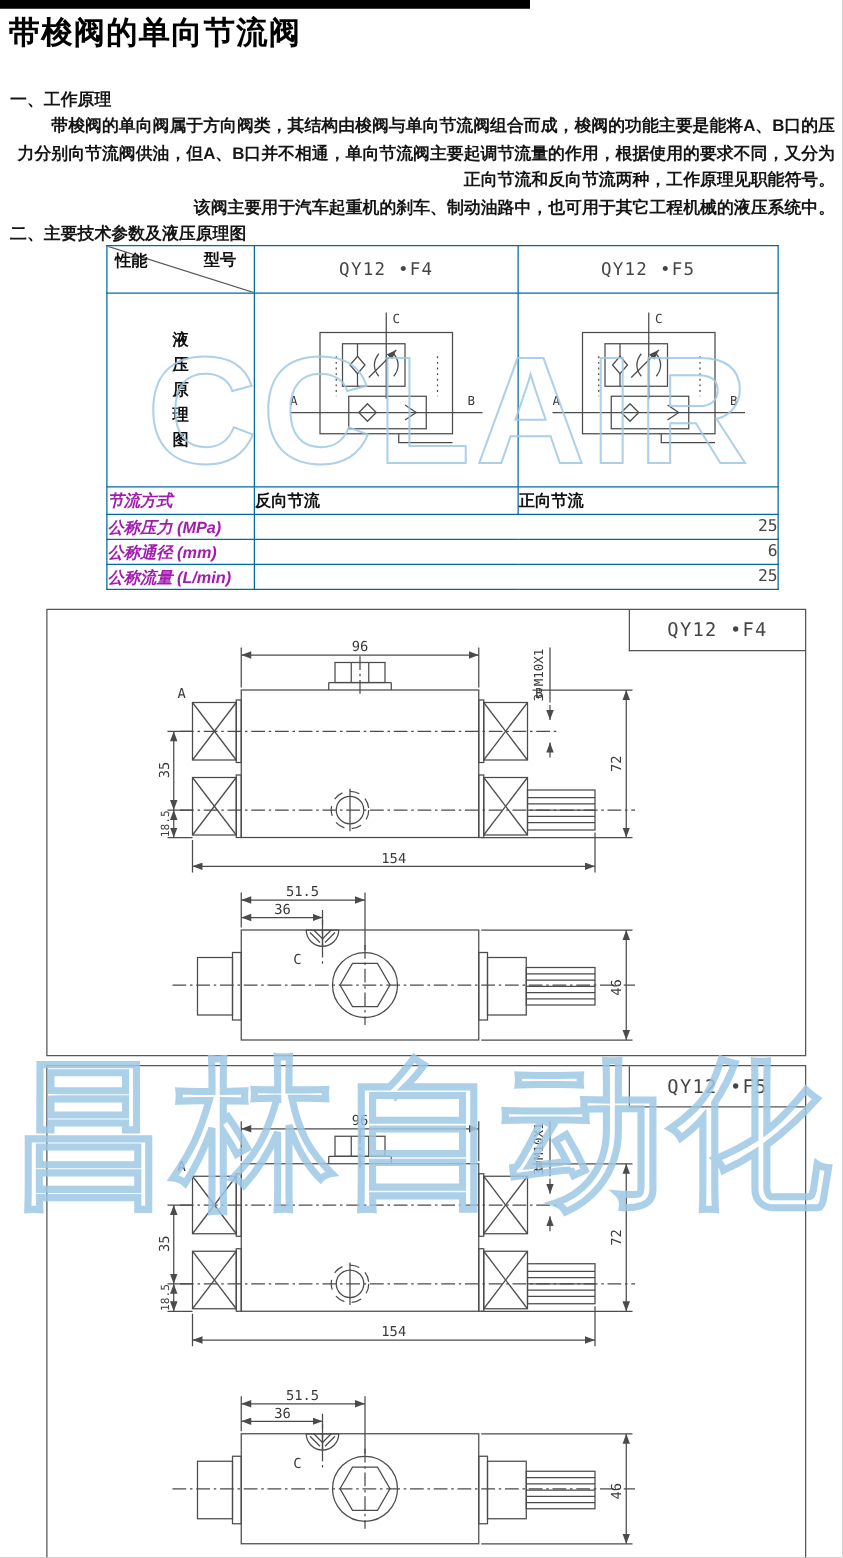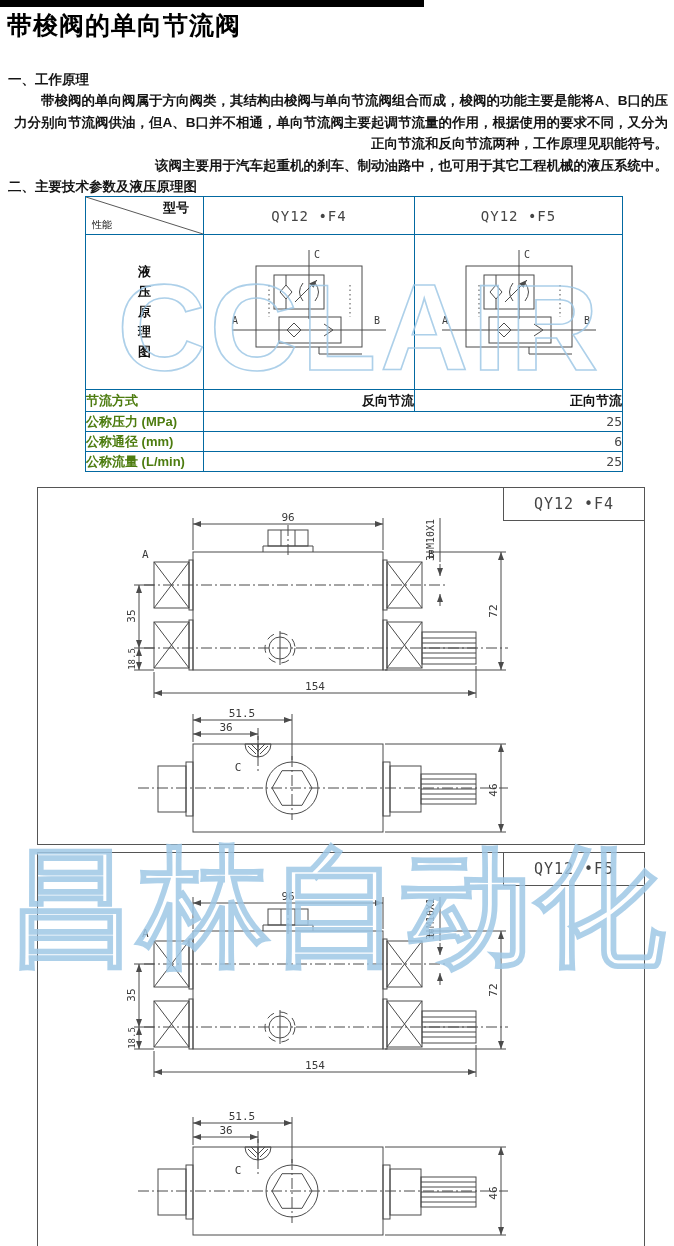--- a/index.html
+++ b/index.html
@@ -15,27 +15,27 @@
   .intro h2 { font-size:13.5px; font-weight:700; line-height:21.4px; }
   .intro p  { font-size:13.5px; font-weight:600; line-height:21.4px; text-indent:2em;text-align:right; }
 
   
   table.spec-table { position:absolute; left:85px; top:196px; border-collapse:collapse; table-layout:fixed; }
   table.spec-table td { border:1px solid #0369a1; padding:0; vertical-align:middle; }
   .corner-cell { position:relative; height:38px; }
   .corner-cell svg.diag { position:absolute; left:0; top:0; width:100%; height:100%; }
   .corner-cell svg.diag line { stroke:#555; stroke-width:1; }
   .corner-top { position:absolute; right:14px; top:2px; font-size:13px; font-weight:700; }
-  .corner-bottom { position:absolute; left:6px; bottom:2px; font-size:10px; font-weight:400; }
+  .corner-bottom { position:absolute; left:6px; bottom:16px; font-size:13px; font-weight:700; }
   .model-cell { text-align:center; font-family:"DejaVu Sans Mono", monospace; font-size:14px; color:#454545; letter-spacing:1px; }
   .schem-cell { text-align:center; }
   .vlabel { width:16px; margin:16px auto; font-size:13px; font-weight:700; line-height:20px; text-align:center; word-break:break-all; }
-  td.lbl { font-size:13px; font-weight:700; padding-left:5px; color:#4d7c0f; }
+  td.lbl { font-size:13px; font-weight:700; padding-left:5px; color:#a21caf;font-style:italic; }
   td.val { text-align:right; font-family:"DejaVu Sans Mono", monospace; font-size:13px; color:#454545; }
-  td.valcn { text-align:right; font-size:13px; font-weight:700; color:#111; }
+  td.valcn { text-align:left; font-size:13px; font-weight:700; color:#111; }
 
   
   svg.cad line, svg.cad rect, svg.cad path, svg.cad circle, svg.cad polygon, svg.cad polyline {
     stroke:#4b4b4b; stroke-width:1; fill:none;
   }
   svg.cad text { stroke:none; fill:#3a3a3a; font-family:"DejaVu Sans Mono", monospace; font-size:11px; }
   svg.cad .f10 { font-size:10px; }
   svg.cad .f9 { font-size:9px; }
   .cl { stroke-dasharray:11 3 2 3; }
   .dotted { stroke-dasharray:1.5 3; }

